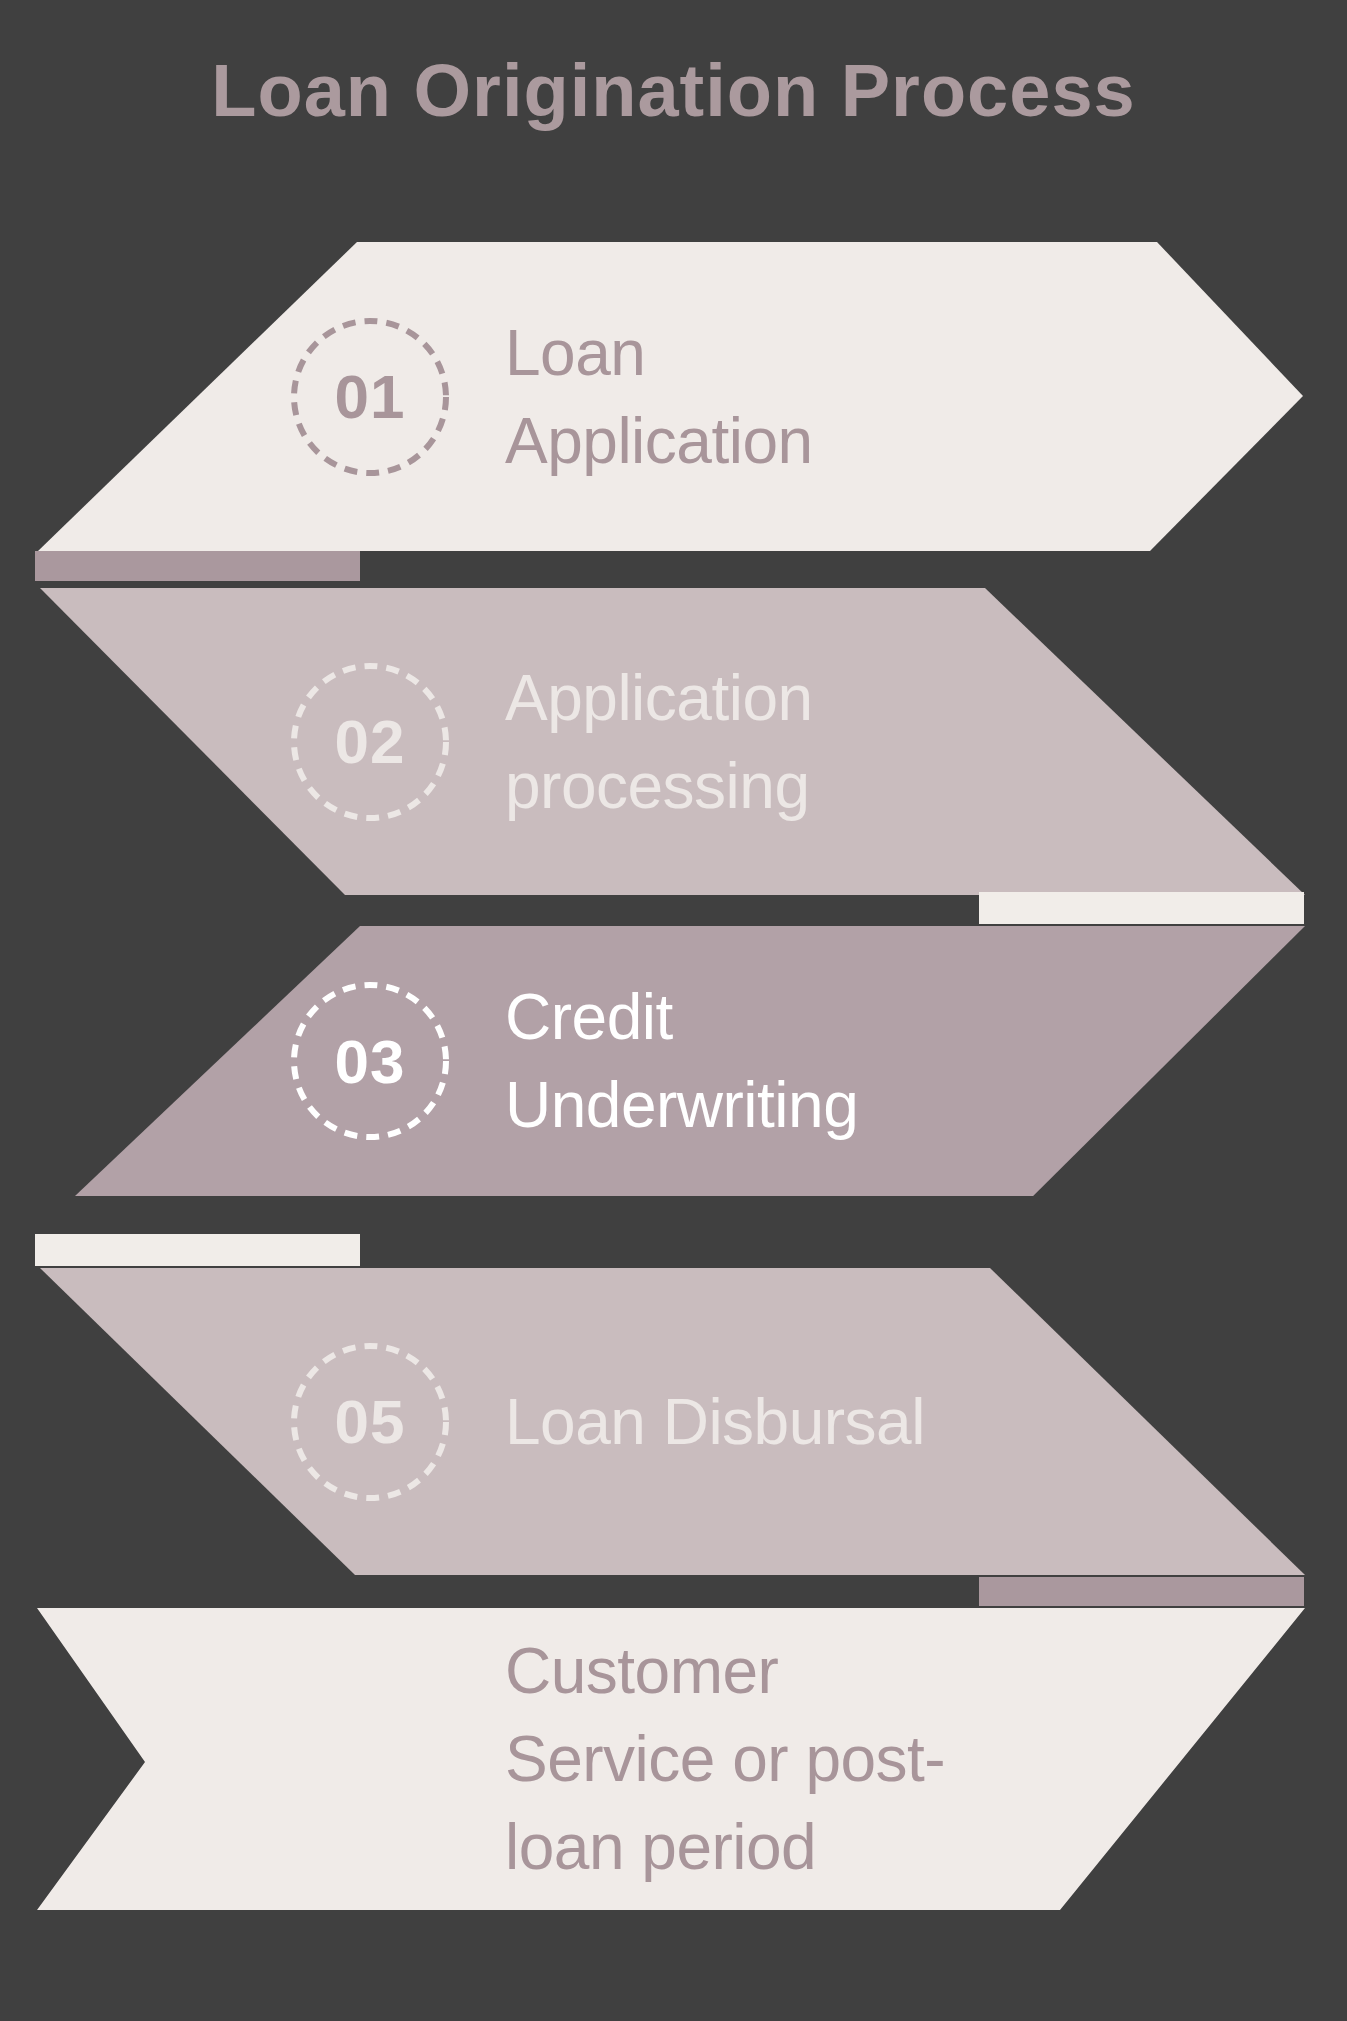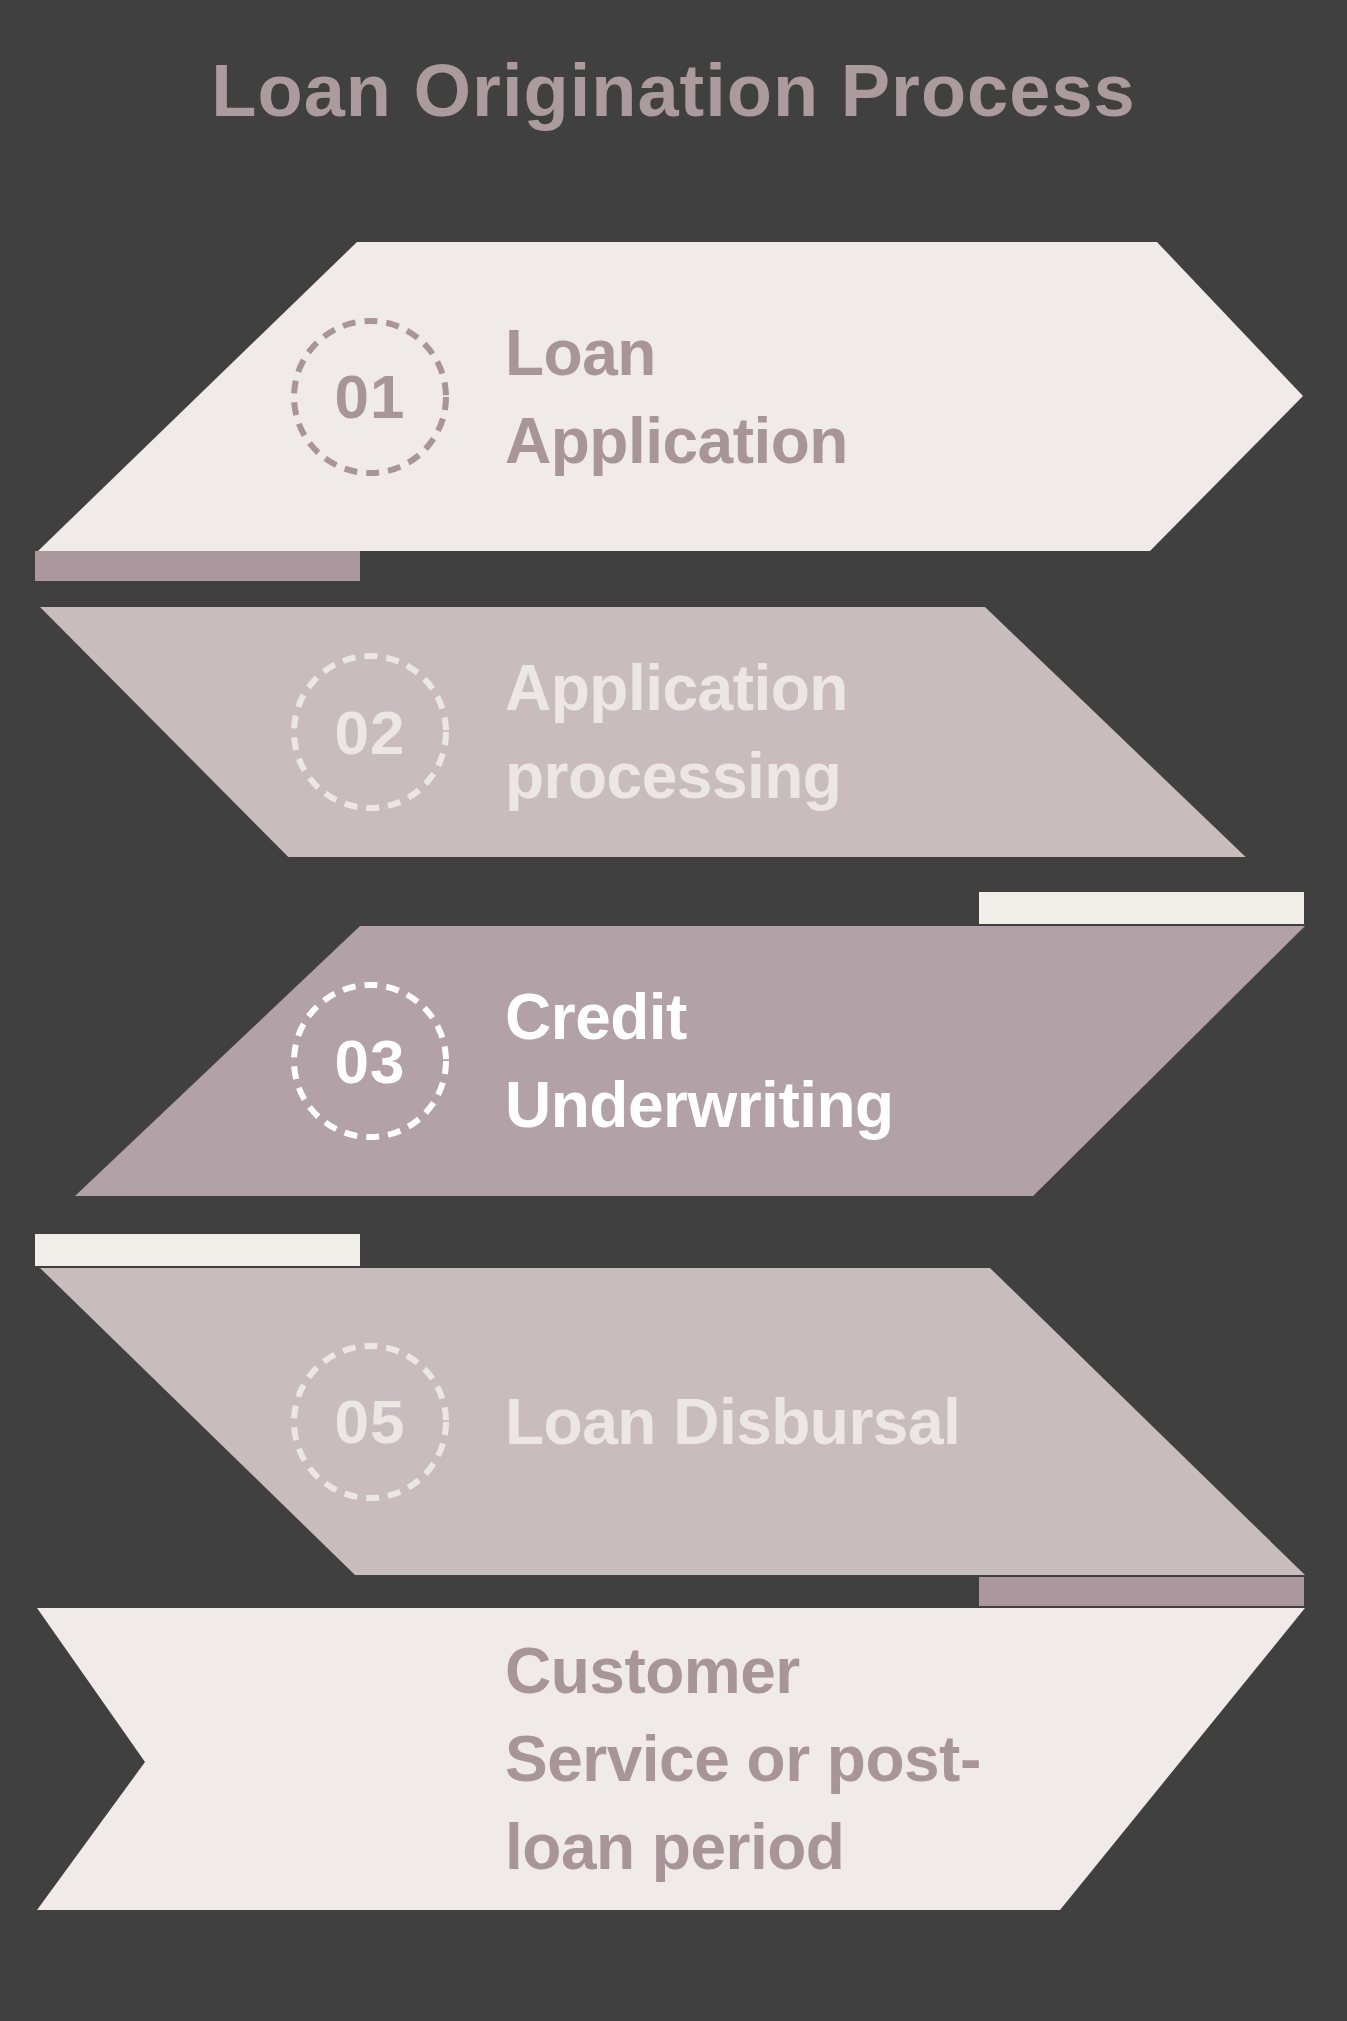--- a/index.html
+++ b/index.html
@@ -10,21 +10,21 @@
   .title{
     position:absolute;top:52px;left:0;width:100%;margin:0;
     text-align:center;font-size:74px;line-height:78px;font-weight:700;
     letter-spacing:1px;color:#ab9a9e;
   }
   .band{position:absolute;left:0;width:1347px;}
   .shape{position:absolute;left:0;top:0;width:100%;height:100%;}
 
   .band-1{top:242px;height:309px;}
   .band-1 .shape{clip-path:polygon(357px 0,1157px 0,1303px 154px,1150px 309px,38px 309px);}
-  .band-2{top:607px;height:250px;}
+  .band-2{top:588px;height:307px;}
   .band-2 .shape{clip-path:polygon(40px 0,985px 0,1305px 307px,345px 307px);}
   .band-3{top:926px;height:270px;}
   .band-3 .shape{clip-path:polygon(360px 0,1305px 0,997px 306px,37px 306px);}
   .band-4{top:1268px;height:307px;}
   .band-4 .shape{clip-path:polygon(40px 0,990px 0,1305px 307px,355px 307px);}
   .band-5{top:1608px;height:302px;}
   .band-5 .shape{clip-path:polygon(37px 0,1305px 0,1060px 302px,37px 302px,145px 154px);}
 
   .theme-cream .shape{background:var(--cream);}
   .theme-mauve-light .shape{background:var(--mauve-light);}
@@ -46,21 +46,21 @@
     width:160px;height:160px;
   }
   .badge svg{position:absolute;left:0;top:0;width:160px;height:160px;}
   .badge .num{
     position:absolute;left:0;top:0;width:160px;height:160px;
     display:flex;align-items:center;justify-content:center;
     font-size:62px;font-weight:700;letter-spacing:1px;
   }
   .label{
     position:absolute;left:505px;top:50%;transform:translateY(-50%);
-    font-size:64px;line-height:88px;font-weight:700;letter-spacing:-0.5px;
+    font-size:64px;line-height:88px;font-weight:400;letter-spacing:-0.5px;
   }
   .label .line{display:block;white-space:nowrap;}
 </style>
 </head>
 <body style="background: rgb(255, 255, 255);">
 
 <div class="page">
 
   <h1 class="title" style="color: rgb(171, 154, 158);">Loan Origination Process</h1>
 

